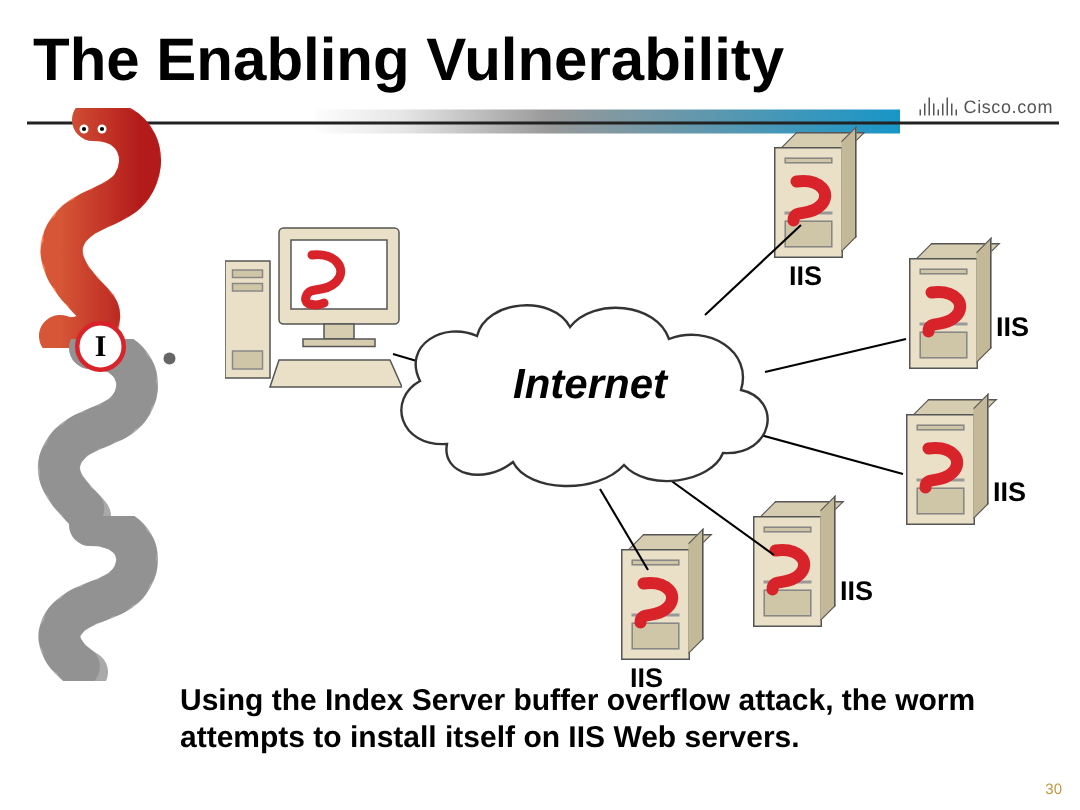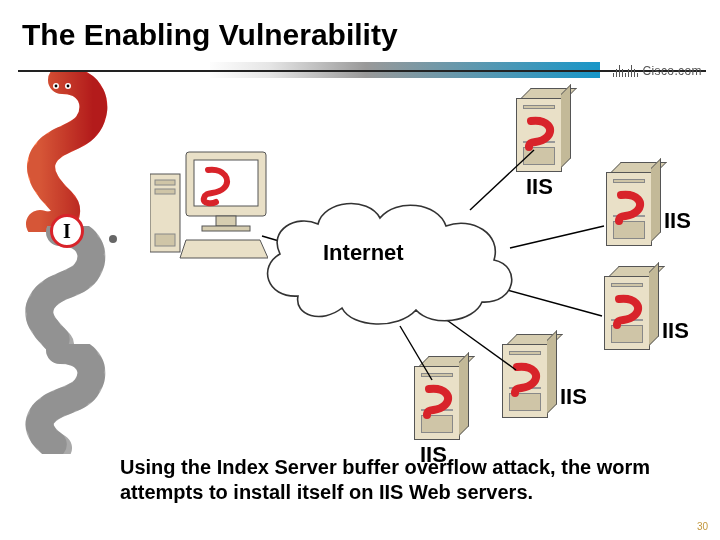--- a/index.html
+++ b/index.html
@@ -5,21 +5,21 @@
   * { box-sizing: border-box; margin: 0; padding: 0; }
   body {
     width: 720px;
     height: 540px;
     background: #fff;
     font-family: Arial, Helvetica, sans-serif;
     position: relative;
     overflow: hidden;
   }
   .title {
-    font-size: 30px;
+    font-size: 40px;
     font-weight: bold;
     color: #000;
     padding: 18px 0 6px 22px;
   }
   .rule-outer {
     height: 16px;
     position: relative;
     margin-top: 4px;
   }
   .rule-line {
@@ -89,23 +89,24 @@
 
   
   .cloud {
     position: absolute;
     left: 250px; top: 100px;
     width: 280px; height: 150px;
     z-index: 2;
   }
   .cloud-label {
     position:absolute;
-    left: 323px; top: 154px;
-    font-size: 22px; font-weight:bold;
+    left: 342px; top: 154px;
+    font-size: 28px; font-weight:bold;
     z-index:3;
+    font-style:italic;
   }
 
   
   .server { position:absolute; width:46px; }
   .server .box {
     width:46px; height:74px;
     background:#e9e0c7;
     border:1px solid #555;
     position:relative;
   }
@@ -123,21 +124,21 @@
     background:#d6cdb0; border:1px solid #555; border-bottom:none;
   }
   .server .side{
     position:absolute; right:-10px; top:0; width:10px; height:74px;
     transform: skewY(-45deg) translateY(-5px);
     transform-origin: top left;
     background:#c3b998; border:1px solid #555; border-left:none;
   }
   .server-label {
     position:absolute;
-    font-size:22px; font-weight:bold;
+    font-size:18px; font-weight:bold;
   }
   .server svg.worm-on-server {
     position:absolute;
     left:4px; top:16px;
   }
 
   .caption {
     position:absolute;
     left: 80px; right: 40px;
     bottom: 34px;

